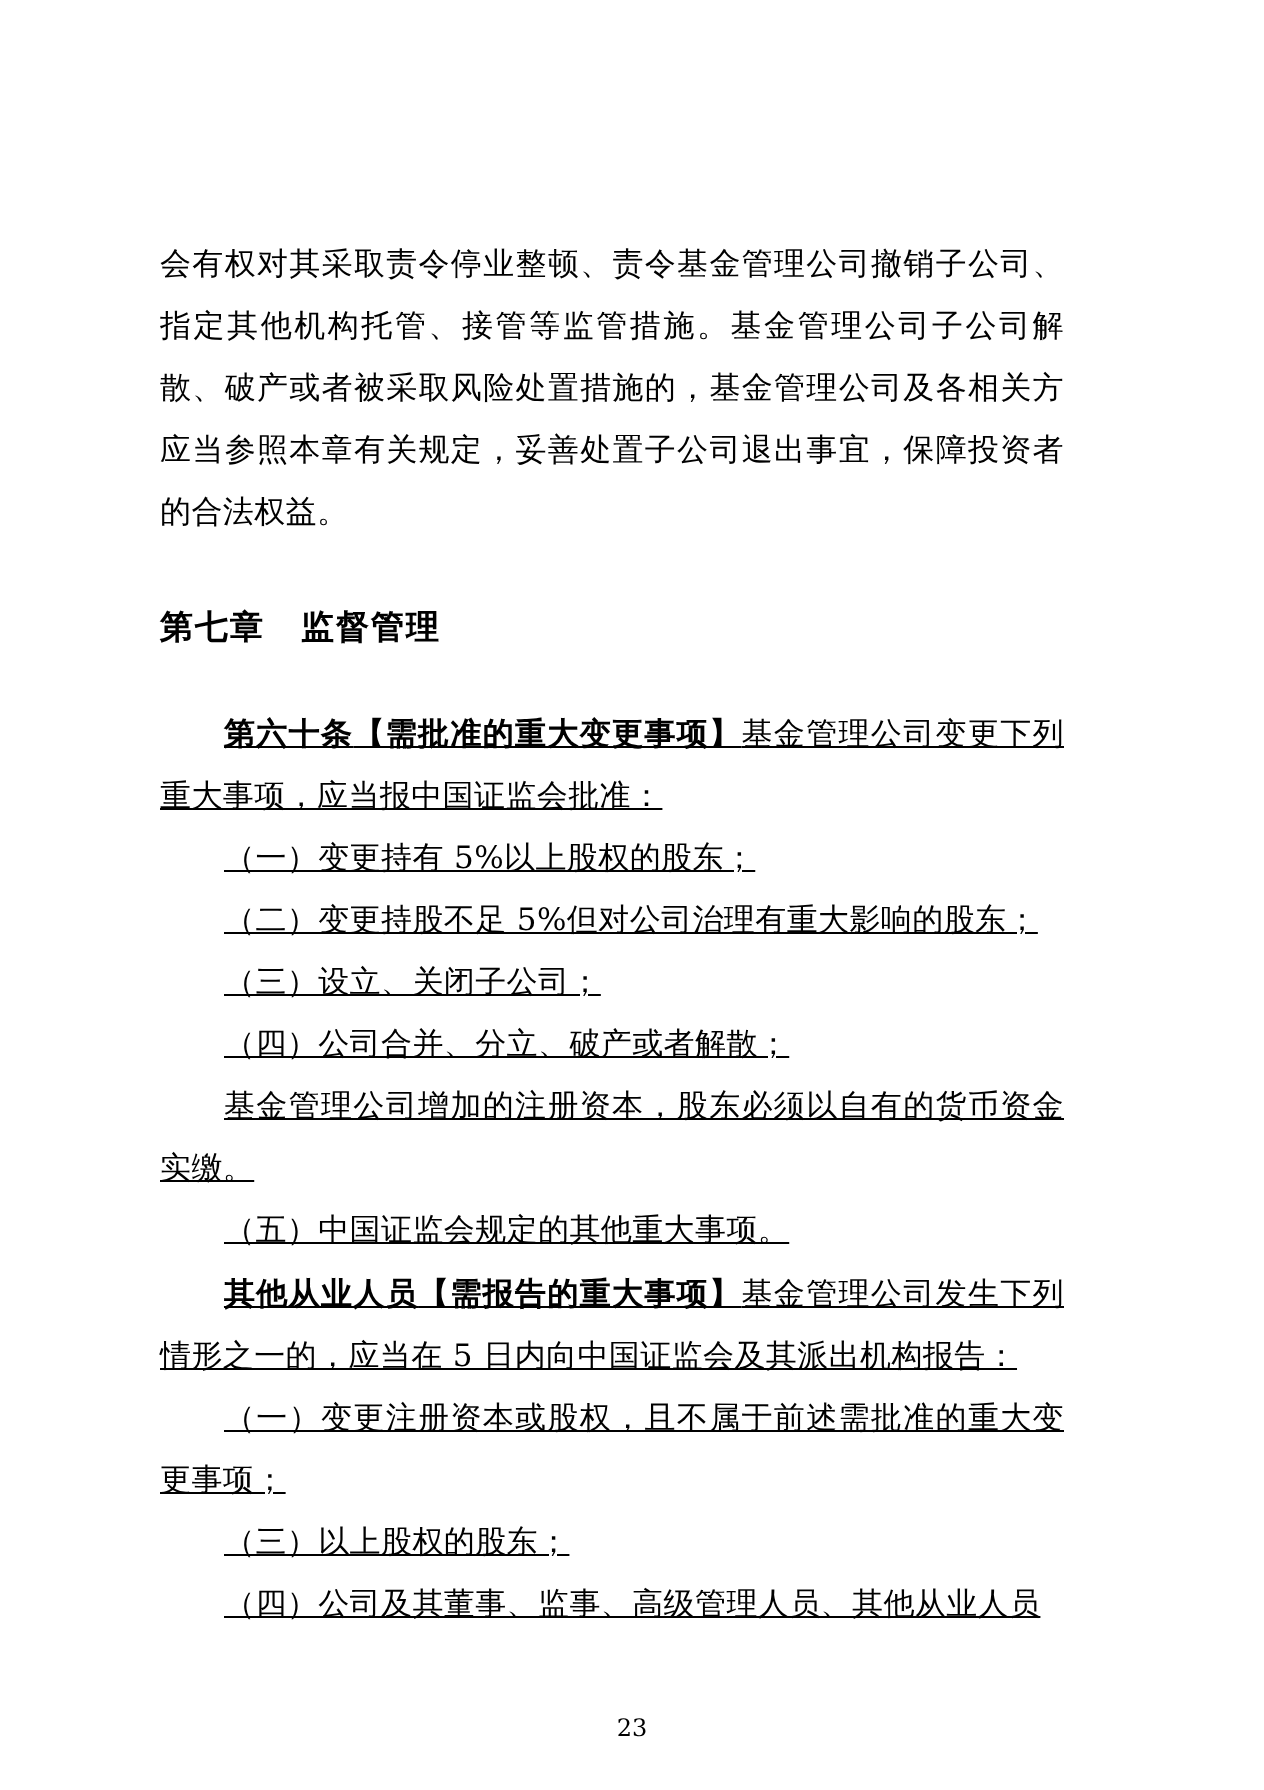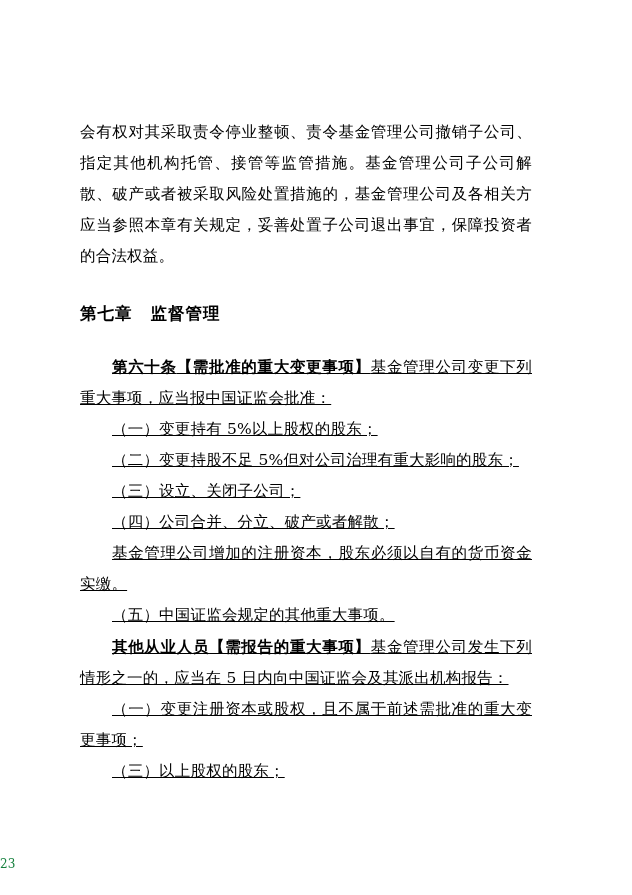--- a/index.html
+++ b/index.html
@@ -56,23 +56,24 @@
     font-weight: bold;
   }
   .art-tag {
     font-weight: bold;
   }
   .page-number {
     position: absolute;
     left: 0;
     right: 0;
     bottom: 24px;
+    text-align: center;
     font-size: 12px;
     font-family: "DejaVu Serif", "Liberation Serif", serif;
-    color: #15803d;
+    color: #000000;
   }
 </style>
 </head>
 <body>
 
 <div class="page">
   <div class="content">
 
     <p class="body-para">会有权对其采取责令停业整顿、责令基金管理公司撤销子公司、指定其他机构托管、接管等监管措施。基金管理公司子公司解散、破产或者被采取风险处置措施的，基金管理公司及各相关方应当参照本章有关规定，妥善处置子公司退出事宜，保障投资者的合法权益。</p>
 
@@ -91,17 +92,18 @@
     <p class="indent2">基金管理公司增加的注册资本，股东必须以自有的货币资金实缴。</p>
 
     <p class="indent2">（五）中国证监会规定的其他重大事项。</p>
 
     <p class="indent2">
       <span class="art-head">其他从业人员</span><span class="art-tag">【需报告的重大事项】</span><span>基金管理公司发生下列情形之一的，应当在 5 日内向中国证监会及其派出机构报告：</span>
     </p>
 
     <p class="indent2">（一）变更注册资本或股权，且不属于前述需批准的重大变更事项；</p>
     <p class="indent2">（三）以上股权的股东；</p>
+    <p class="indent2">（四）公司及其董事、监事、高级管理人员、其他从业人员</p>
 
   </div>
 
   <div class="page-number">23</div>
 </div>
 
 </body></html>

